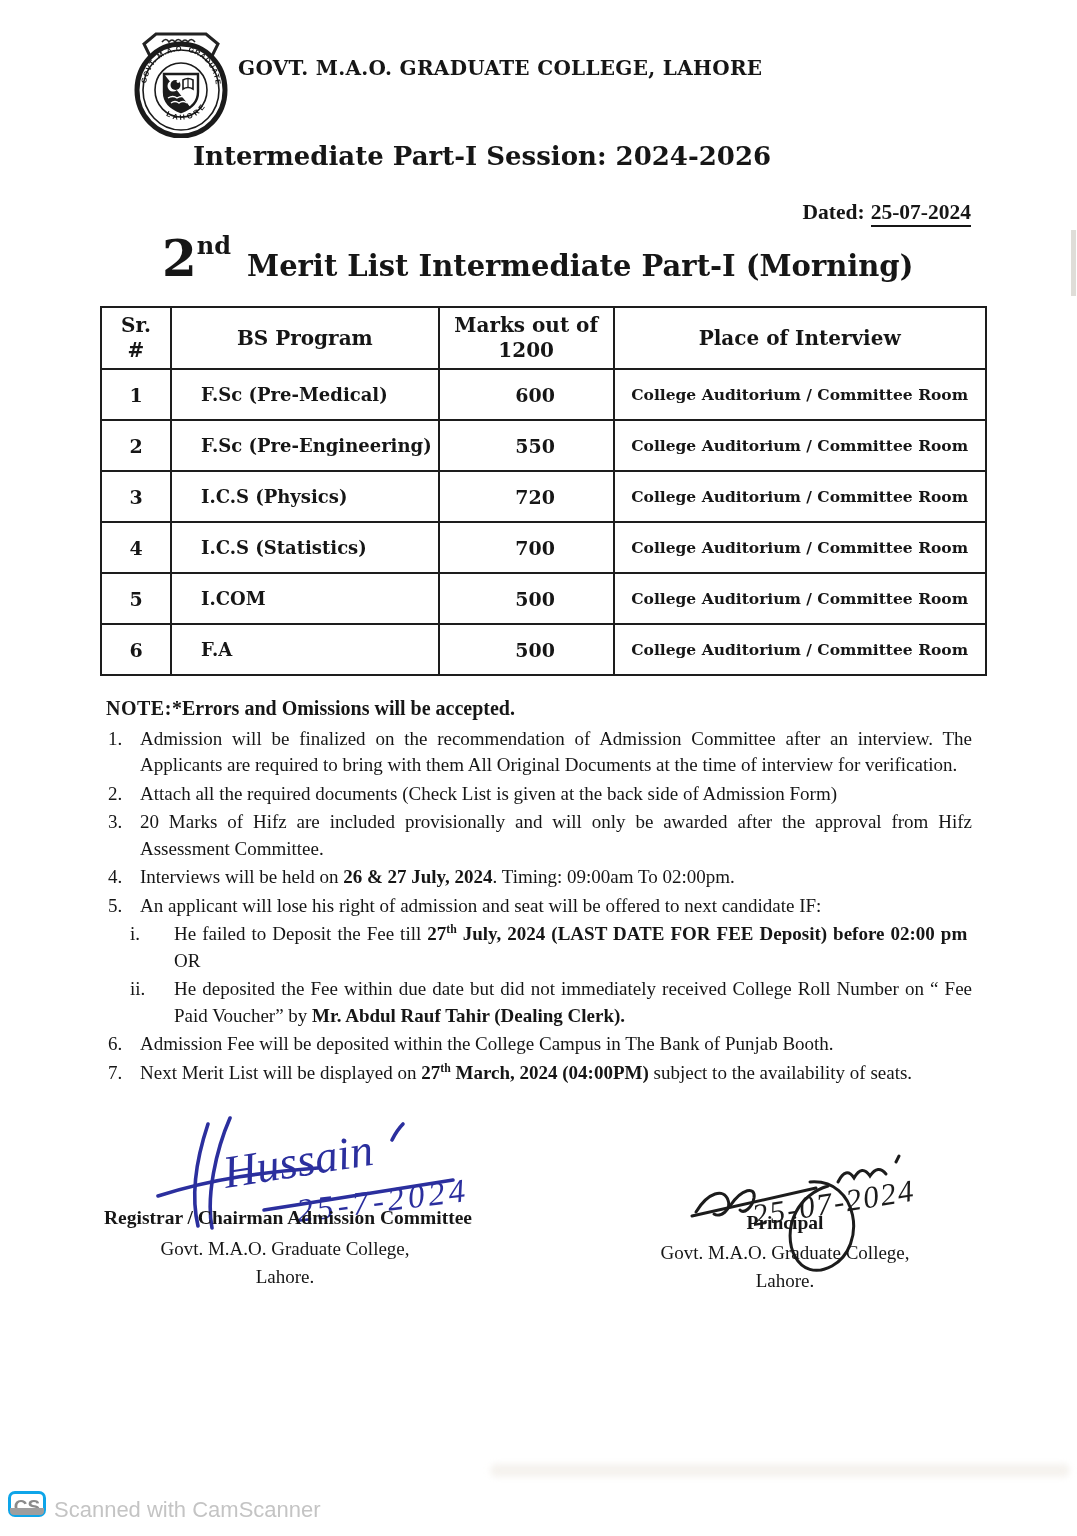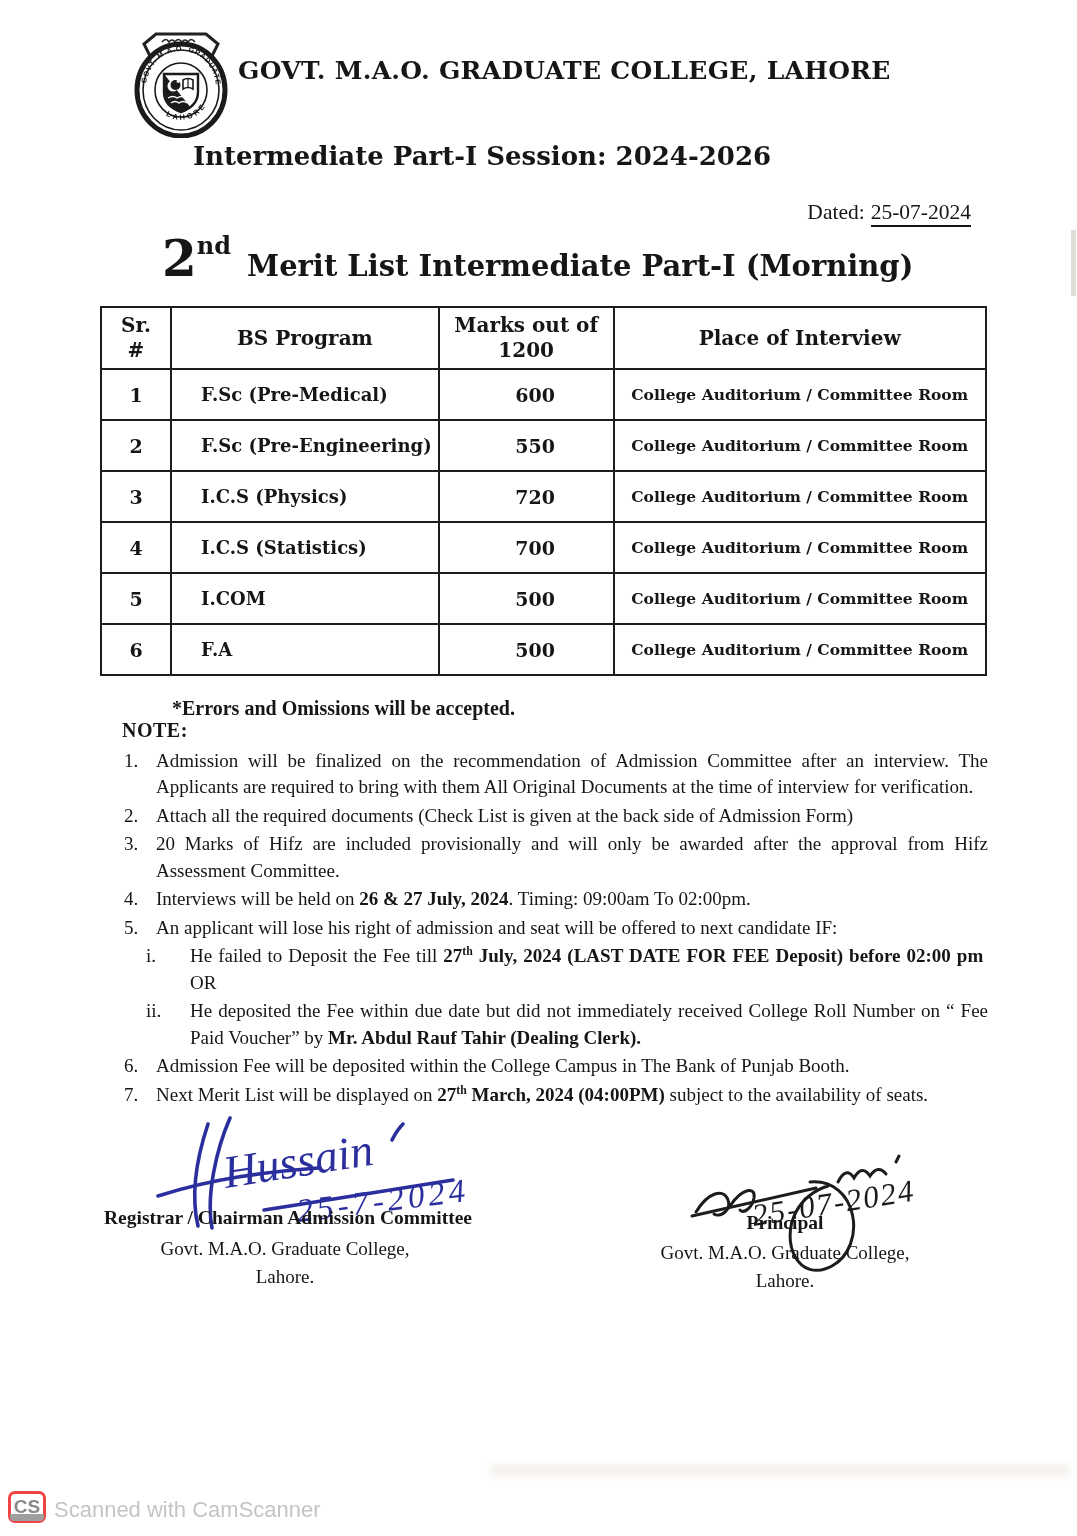--- a/index.html
+++ b/index.html
@@ -2,65 +2,65 @@
 <html><head>
 <meta charset="utf-8">
 <style>
   html,body{margin:0;padding:0;background:#ffffff;}
   .page{position:relative;width:1077px;height:1536px;background:#ffffff;color:#161616;
         font-family:"Liberation Serif",serif;overflow:hidden;}
 
   
   .seal{position:absolute;left:126px;top:26px;width:110px;height:112px;}
   .college-title{position:absolute;left:238px;top:56px;width:740px;
-        font-family:"DejaVu Serif",serif;font-weight:700;font-size:25px;letter-spacing:.3px;white-space:nowrap;}
+        font-family:"DejaVu Serif",serif;font-weight:700;font-size:20px;letter-spacing:.3px;white-space:nowrap;}
   .session-title{position:absolute;left:0;top:141px;width:964px;text-align:center;
         font-family:"DejaVu Serif",serif;font-weight:700;font-size:26px;white-space:nowrap;}
-  .dated{position:absolute;right:106px;top:200px;font-weight:400;font-size:21.5px;white-space:nowrap;}
+  .dated{position:absolute;right:106px;top:200px;font-weight:700;font-size:21.5px;white-space:nowrap;}
   .dated .val{border-bottom:2.5px solid #161616;padding-bottom:1px;margin-left:6px;}
   .merit-heading{position:absolute;left:162px;top:234px;display:flex;align-items:baseline;white-space:nowrap;}
   .merit-num{font-family:"DejaVu Serif",serif;font-weight:700;font-size:50px;line-height:1;}
   .merit-ord{font-family:"DejaVu Serif",serif;font-weight:700;font-size:24px;position:relative;top:-22px;}
   .merit-title{font-family:"DejaVu Serif",serif;font-weight:700;font-size:29px;margin-left:16px;}
 
   
   table.merit-table{position:absolute;left:100px;top:306px;border-collapse:collapse;table-layout:fixed;}
   .merit-table th,.merit-table td{border:2.5px solid #1d1d1d;padding:0 6px;overflow:hidden;}
   .merit-table th{font-family:"DejaVu Serif",serif;font-weight:700;font-size:20px;text-align:center;
         white-space:pre-line;line-height:1.25;height:60px;vertical-align:middle;}
   .merit-table td{height:49px;vertical-align:middle;}
   td.c-sr{text-align:center;font-family:"DejaVu Serif",serif;font-weight:700;font-size:19px;}
   td.c-prog{font-family:"DejaVu Serif",serif;font-weight:700;font-size:18px;padding-left:29px;white-space:nowrap;}
   td.c-marks{text-align:center;font-family:"DejaVu Serif",serif;font-weight:700;font-size:19px;padding-left:24px;}
   td.c-place{text-align:center;font-family:"DejaVu Serif",serif;font-weight:700;font-size:15.5px;white-space:nowrap;}
   .footnote{position:absolute;left:172px;top:668px;font-weight:700;font-size:20px;
         font-family:"Liberation Serif",serif;margin-top:29px;}
 
   
-  .notes{position:absolute;left:106px;top:717px;width:868px;font-size:19px;line-height:26.5px;margin-left:16px;}
+  .notes{position:absolute;left:106px;top:695px;width:868px;font-size:19px;line-height:26.5px;}
   .note-heading{font-weight:700;font-size:20px;letter-spacing:.5px;margin-bottom:4px;}
   .note-item{display:grid;grid-template-columns:34px 1fr;margin-top:2px;}
   .note-item.sub{grid-template-columns:58px 1fr;padding-left:10px;}
   .note-num{text-align:left;padding-left:2px;}
   .note-item.sub .note-num{padding-left:14px;}
   .note-text{text-align:justify;padding-right:2px;}
   .note-text b{font-weight:700;}
   .note-text sup{font-size:.62em;font-weight:700;line-height:0;}
 
   
   .sig-svg{position:absolute;pointer-events:none;}
   .sig-left-title{position:absolute;left:104px;top:1207px;font-weight:700;font-size:19.5px;white-space:nowrap;}
   .sig-left-org{position:absolute;left:150px;top:1238px;width:270px;text-align:center;font-size:19px;}
   .sig-left-city{position:absolute;left:150px;top:1266px;width:270px;text-align:center;font-size:19px;}
   .sig-right-title{position:absolute;left:650px;top:1212px;width:270px;text-align:center;font-weight:700;font-size:19.5px;}
   .sig-right-org{position:absolute;left:650px;top:1242px;width:270px;text-align:center;font-size:19px;}
   .sig-right-city{position:absolute;left:650px;top:1270px;width:270px;text-align:center;font-size:19px;}
 
   
-  .cs-badge{position:absolute;left:8px;top:1491px;width:38px;height:32px;border:3px solid #ef4444;
+  .cs-badge{position:absolute;left:8px;top:1491px;width:38px;height:26px;border:3px solid #0ea5e9;
         border-radius:7px;background:#ffffff;box-sizing:border-box;}
   .cs-badge .cs-letters{position:absolute;left:0;top:2px;width:100%;text-align:center;
         font-family:"Liberation Sans",sans-serif;font-weight:700;font-size:19px;color:#8a8a8a;}
   .cs-badge .cs-strip{position:absolute;left:-1px;bottom:-1px;width:34px;height:7px;background:#9e9e9e;
         border-radius:0 0 4px 4px;}
   .cs-text{position:absolute;left:54px;top:1497px;font-family:"Liberation Sans",sans-serif;
         font-size:22px;color:#c4c4c4;}
 
   
   .artifact-edge{position:absolute;left:1071px;top:230px;width:5px;height:66px;background:#b9b3a8;opacity:.45;}

